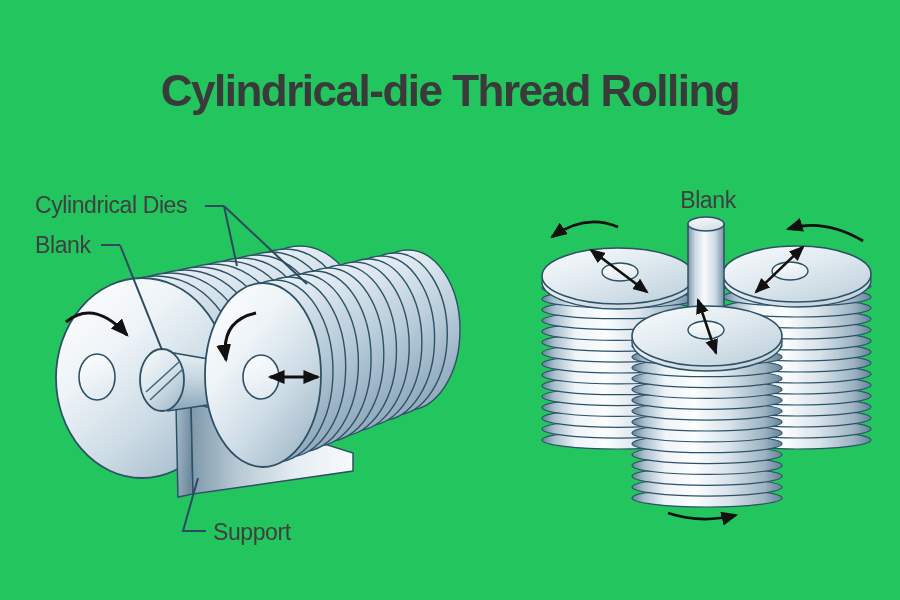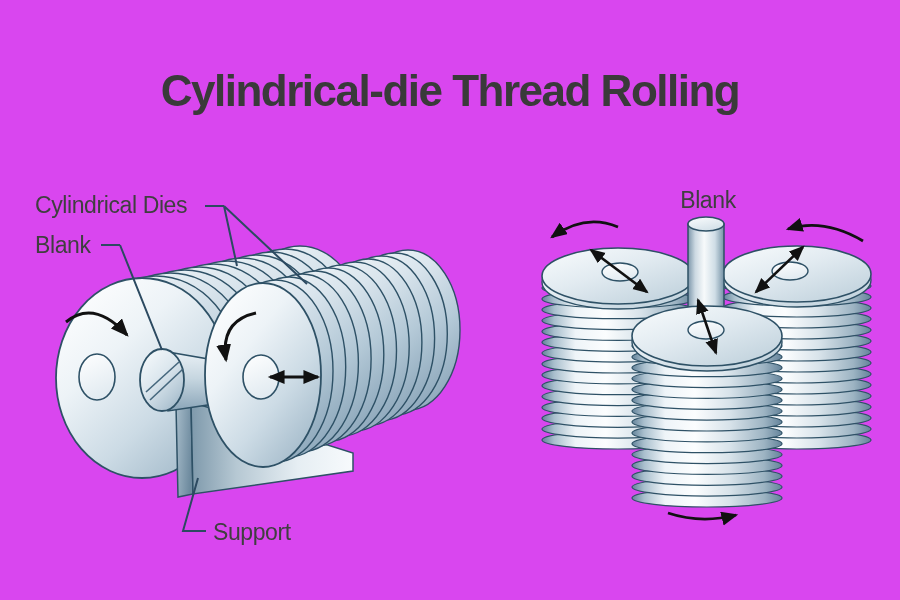--- a/index.html
+++ b/index.html
@@ -1,16 +1,16 @@
 <!DOCTYPE html>
 <html><head>
 <meta charset="utf-8">
 <style>
   html,body{margin:0;padding:0;background:#ffffff;}
-  .canvas{position:relative;width:900px;height:600px;background:#d946ef;overflow:hidden;}
+  .canvas{position:relative;width:900px;height:600px;background:#22c55e;overflow:hidden;}
   svg{display:block;}
   .title{font-family:"Liberation Sans",sans-serif;font-weight:700;font-size:44px;letter-spacing:-1.5px;fill:#3a3a3a;}
   .lbl{font-family:"Liberation Sans",sans-serif;font-weight:400;font-size:23px;letter-spacing:-0.4px;fill:#3f3f3f;}
   .leader{stroke:#2c4a61;stroke-width:2;fill:none;}
   .arrow{stroke:#111111;fill:none;}
   .outl{stroke:#2e5166;}
 </style>
 </head>
 <body>
 

